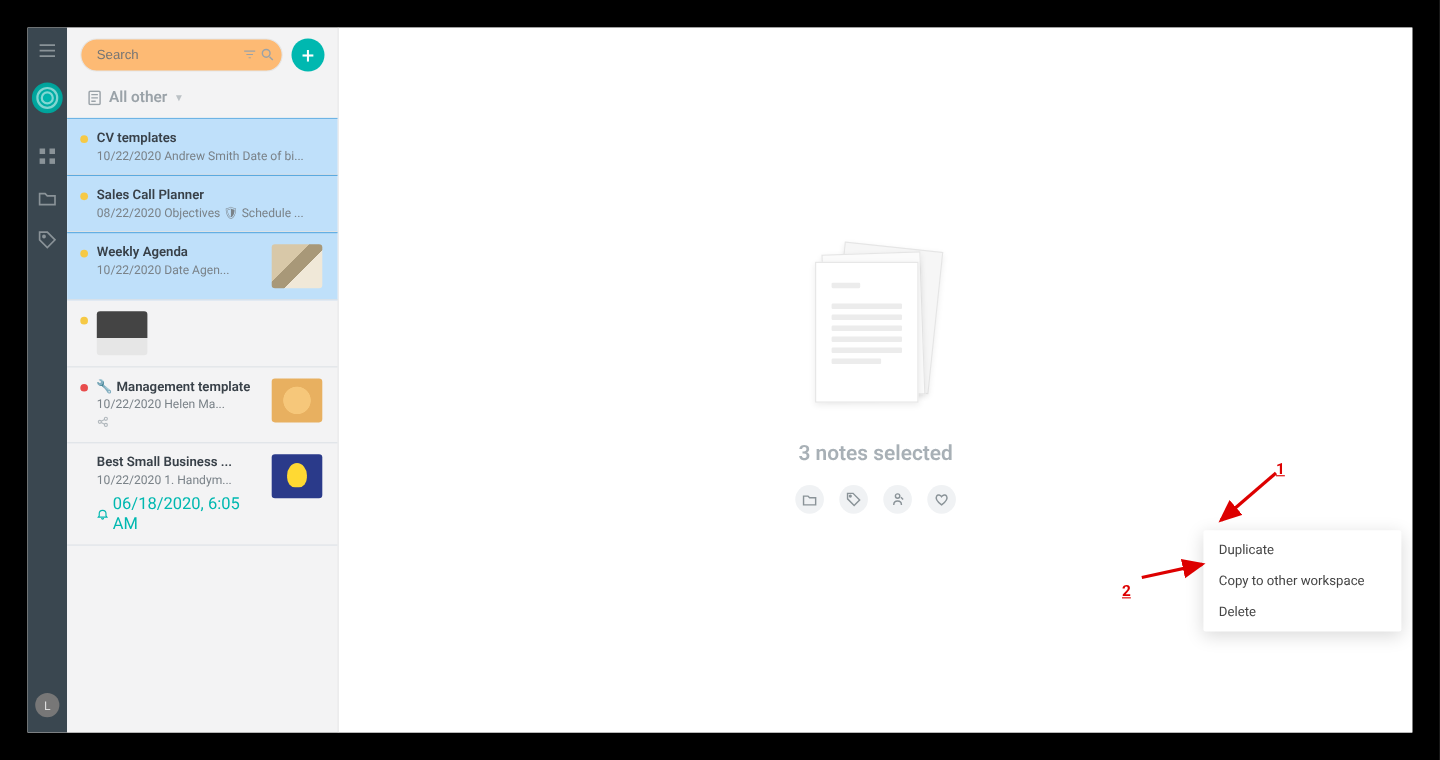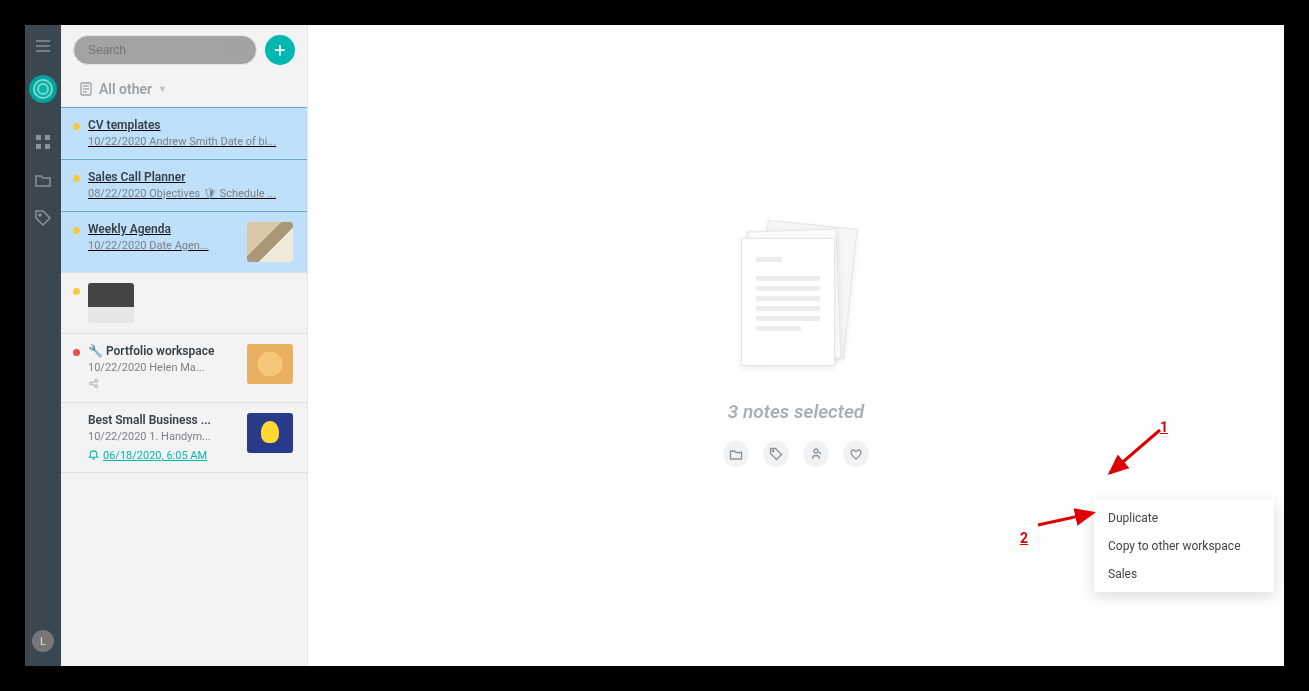--- a/index.html
+++ b/index.html
@@ -86,21 +86,21 @@
   position: relative;
 }
 .search-input {
   width: 100%;
   height: 30px;
   border: 1px solid #e5e5e5;
   border-radius: 16px;
   padding: 0 52px 0 14px;
   font-size: 12px;
   outline: none;
-  background: #a3a3a3;
+  background: #fdba74;
 }
 .search-icons {
   position: absolute;
   right: 8px;
   top: 50%;
   transform: translateY(-50%);
   display: flex;
   gap: 4px;
   color: #9aa2a8;
 }
@@ -134,21 +134,21 @@
 }
 .notes-container::-webkit-scrollbar { width: 8px; }
 .notes-container::-webkit-scrollbar-thumb { background: #c2c8cc; }
 .note {
   padding: 10px 14px 10px 12px;
   border-bottom: 1px solid #dde2e6;
   cursor: pointer;
   display: flex;
   gap: 8px;
 }
-.note.sel { background: #bfe0fa; border-top: 1px solid #5aaae0; border-bottom: 1px solid #dde2e6; text-decoration: underline; }
+.note.sel { background: #bfe0fa; border-top: 1px solid #5aaae0; border-bottom: 1px solid #dde2e6; }
 .note-dot {
   width: 7px;
   height: 7px;
   border-radius: 50%;
   margin-top: 5px;
   flex-shrink: 0;
 }
 .dot-yellow { background: #f6c945; }
 .dot-red { background: #e84c4c; }
 .note-body { flex: 1; min-width: 0; }
@@ -162,26 +162,26 @@
 }
 .note-snippet {
   font-size: 11px;
   color: #7a8288;
   margin-top: 3px;
   white-space: nowrap;
   overflow: hidden;
   text-overflow: ellipsis;
 }
 .note-meta {
-  font-size: 11px;
+  font-size: 15px;
   color: #00b8b0;
   margin-top: 6px;
   display: flex;
+  align-items: center;
   gap: 4px;
-  text-decoration: underline;
 }
 .share-ico {
   color: #b0b7bc;
   font-size: 11px;
   margin-top: 4px;
   display: block;
 }
 .note-thumb {
   width: 46px;
   height: 40px;
@@ -219,42 +219,41 @@
 }
 .doc-page.p1 { width:90px; height:130px; top:0; left:20px; transform: rotate(6deg); background:#f6f6f6; }
 .doc-page.p2 { width:90px; height:130px; top:6px; left:8px; transform: rotate(-2deg); background:#fbfbfb; }
 .doc-page.p3 { width:94px; height:128px; top:14px; left:0; background:#fff; padding:18px 14px; display:flex; flex-direction:column; gap:5px; }
 .doc-line { height: 5px; background: #ececec; border-radius: 1px; }
 .sel-text {
   color: #a8b0b6;
   font-size: 19px;
   font-weight: 600;
   margin-top: 8px;
-  font-style: italic;
 }
 .action-row {
   display: flex;
   gap: 14px;
   margin-top: 18px;
 }
 .action-btn {
   width: 26px;
   height: 26px;
   border-radius: 50%;
   background: #f0f2f4;
   color: #8a9398;
   display: flex;
   align-items: center;
   justify-content: center;
   cursor: pointer;
 }
 .action-btn svg { width:14px; height:14px; }
 .ctx-menu {
   position: absolute;
-  top: 475px;
+  top: 457px;
   left: 786px;
   width: 180px;
   background: #fff;
   box-shadow: 0 4px 16px rgba(0,0,0,0.15);
   border-radius: 2px;
   padding: 4px 0;
   font-size: 12px;
   color: #444;
 }
 .ctx-item {
@@ -360,21 +359,21 @@
           </div>
           <div class="note-thumb thumb-notebook"></div>
         </div>
         <div class="note">
           <div class="note-dot dot-yellow" style="visibility: visible;"></div>
           <div class="note-thumb thumb-laptop"></div>
         </div>
         <div class="note">
           <div class="note-dot dot-red" style="visibility: visible;"></div>
           <div class="note-body">
-            <div class="note-title">🔧 Portfolio workspace</div>
+            <div class="note-title">🔧 Management template</div>
             <div class="note-snippet">10/22/2020 Helen Ma...</div>
             <span class="share-ico"><svg width="11" height="11" viewBox="0 0 12 12" fill="none" stroke="currentColor" stroke-width="1.1">
                 <circle cx="3" cy="6" r="1.5"></circle>
                 <circle cx="9" cy="3" r="1.5"></circle>
                 <circle cx="9" cy="9" r="1.5"></circle>
                 <line x1="4.3" y1="5.3" x2="7.7" y2="3.7"></line>
                 <line x1="4.3" y1="6.7" x2="7.7" y2="8.3"></line>
               </svg></span>
           </div>
           <div class="note-thumb thumb-monkey"></div>
@@ -432,21 +431,21 @@
       <div class="action-btn">
           <svg viewBox="0 0 14 14" fill="none" stroke="currentColor" stroke-width="1.3">
             <path d="M7 12 C 3 9 1 6.5 2.5 4 C 3.5 2.3 6 3 7 4.5 C 8 3 10.5 2.3 11.5 4 C 13 6.5 11 9 7 12 z"></path>
           </svg>
         </div>
     </div>
 
     <div class="ctx-menu" id="ctx-menu">
         <div class="ctx-item">Duplicate</div>
         <div class="ctx-item">Copy to other workspace</div>
-        <div class="ctx-item">Sales</div>
+        <div class="ctx-item">Delete</div>
       </div>
 
     <svg class="arrow" style="top:400px; left:792px; width:70px; height:60px;">
       <defs>
           <marker id="ah1" markerWidth="8" markerHeight="8" refX="6" refY="3" orient="auto">
             <path d="M0,0 L7,3 L0,6 z" fill="#d00"></path>
           </marker>
         </defs>
       <line x1="60" y1="5" x2="10" y2="48" stroke="#d00" stroke-width="3" marker-end="url(#ah1)"></line>
     </svg>

